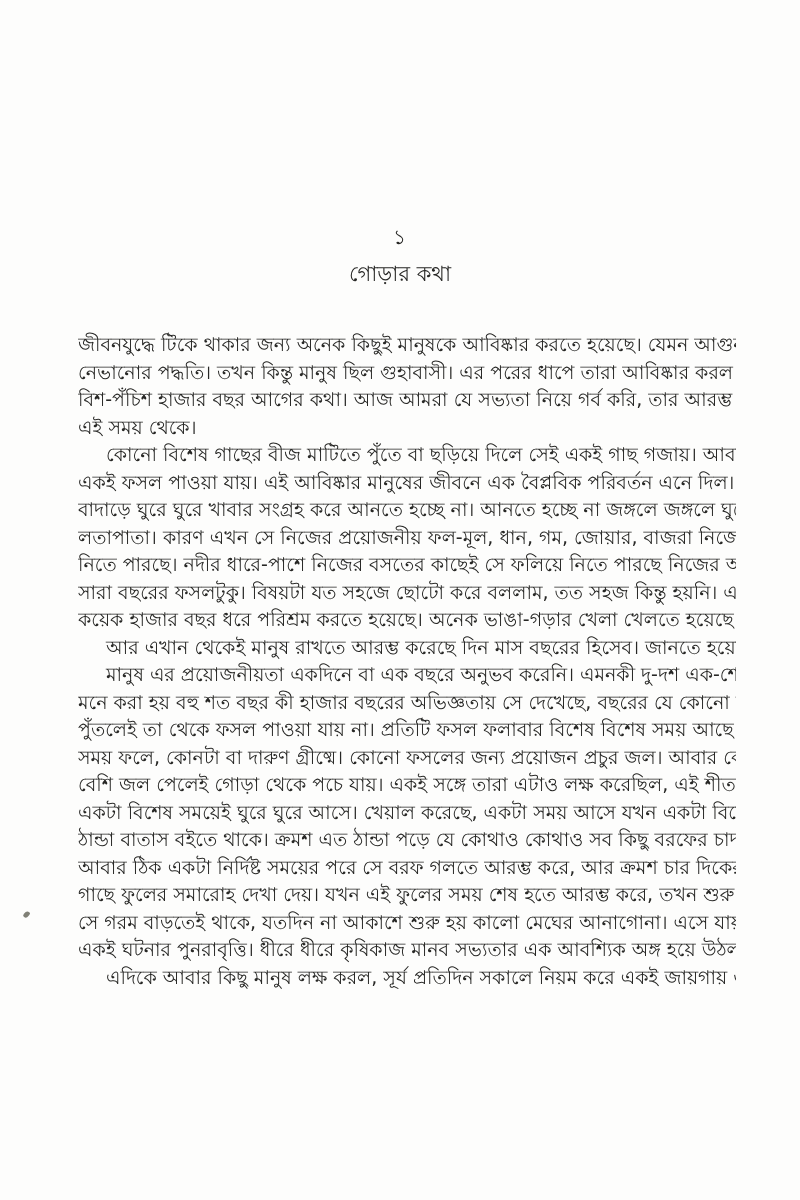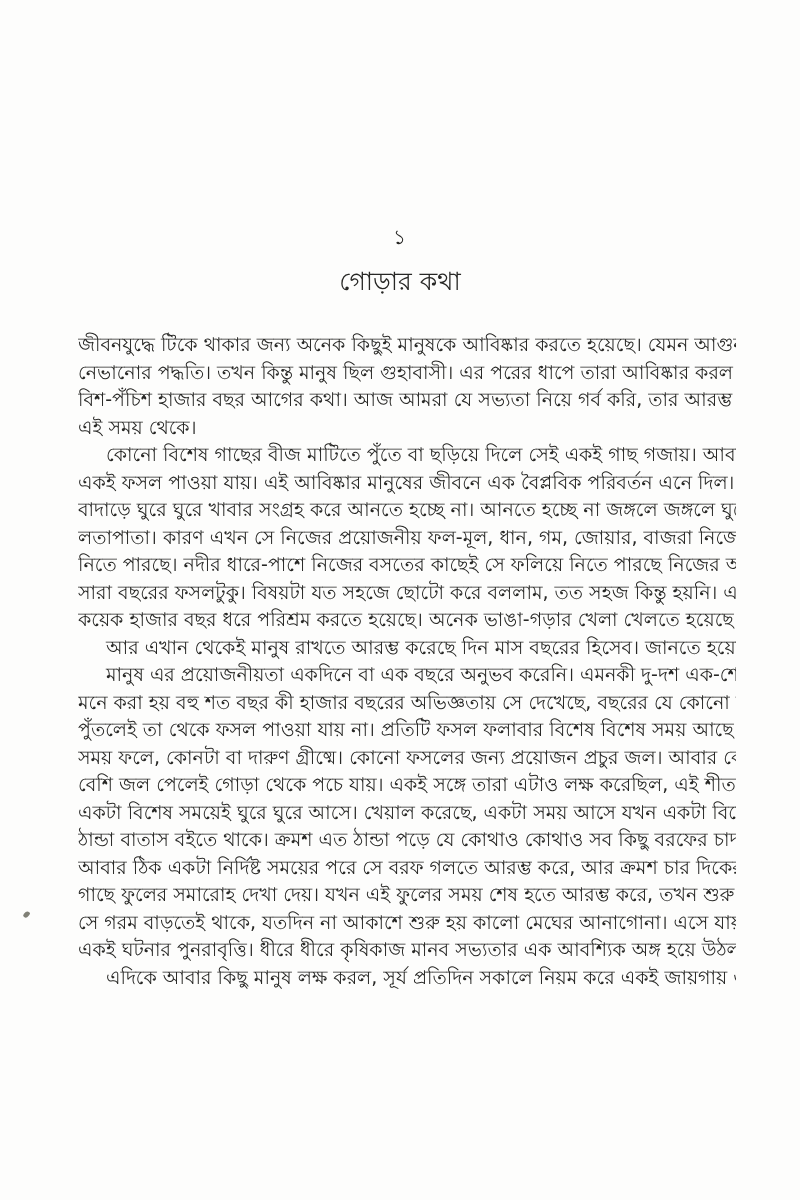--- a/index.html
+++ b/index.html
@@ -23,22 +23,22 @@
     left: 0;
     width: 100%;
     text-align: center;
   }
   .chapter-number {
     font-size: 20px;
     line-height: 26px;
     letter-spacing: 1px;
   }
   .chapter-title {
-    margin-top: 16px;
-    font-size: 25px;
+    margin-top: 8px;
+    font-size: 21px;
     line-height: 32px;
   }
   .body-text {
     position: absolute;
     top: 331px;
     left: 78px;
     width: 658px;
     font-size: 19px;
   }
   .para {

